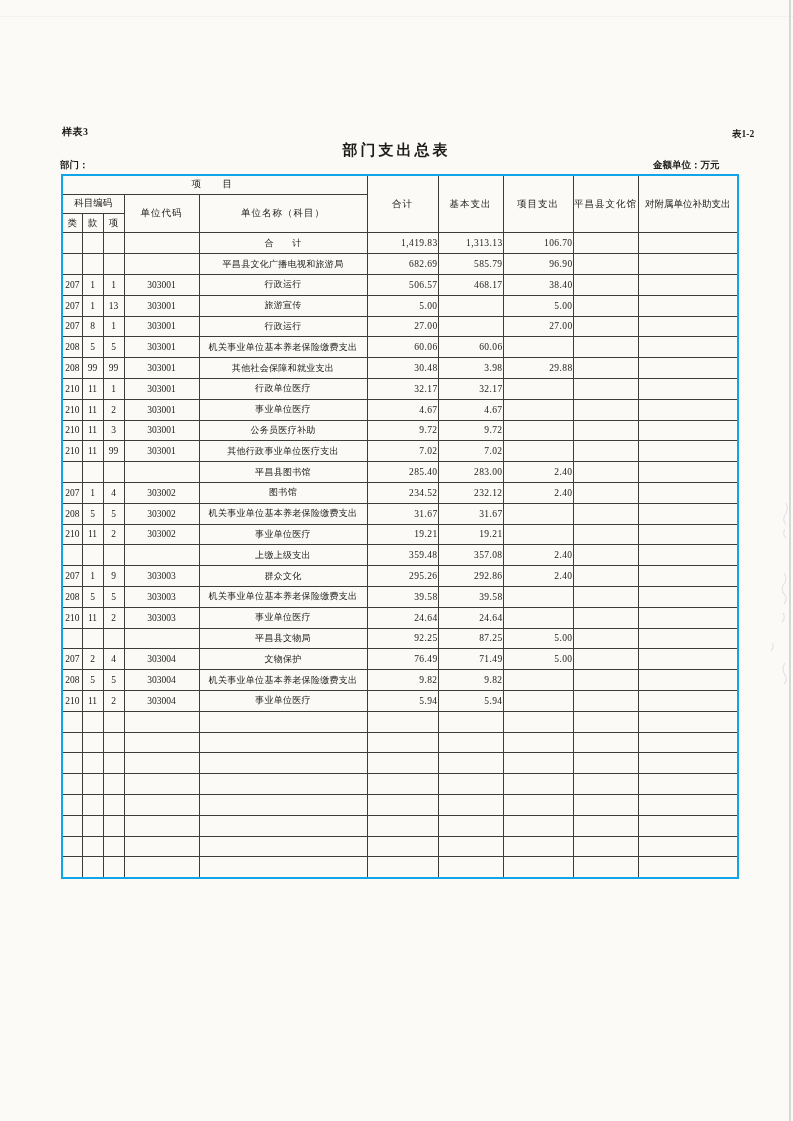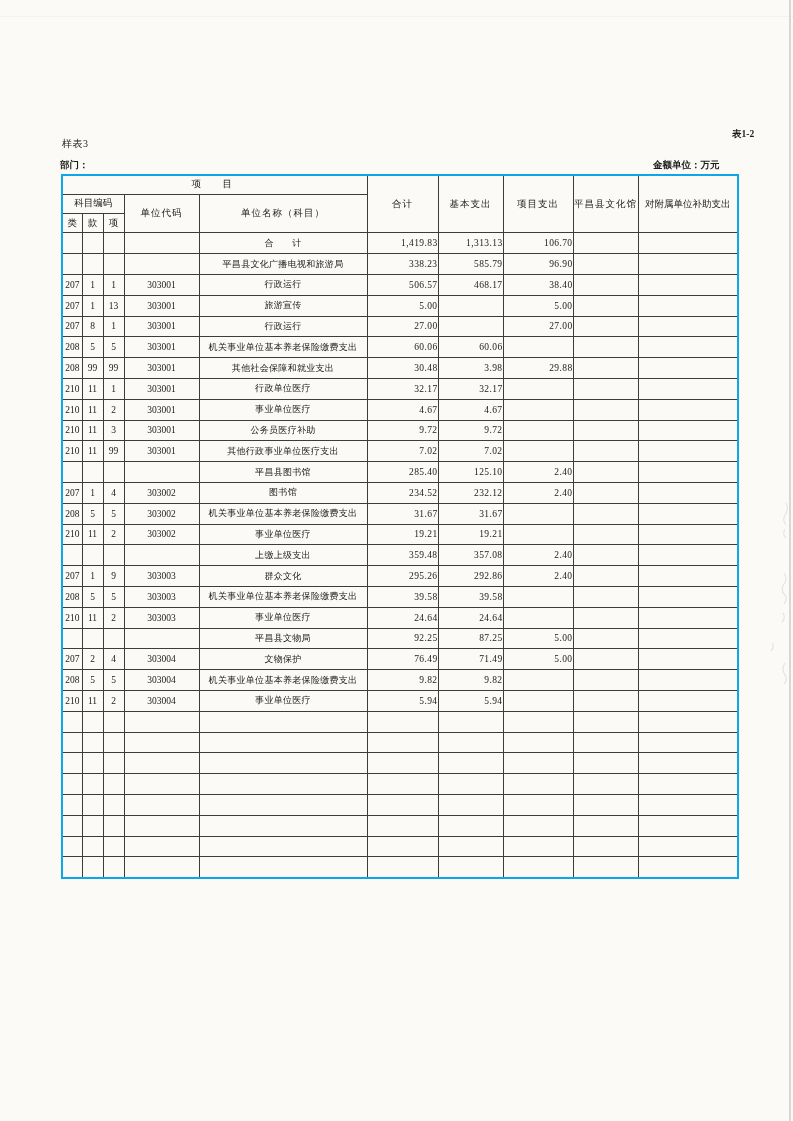--- a/index.html
+++ b/index.html
@@ -18,21 +18,21 @@
     border-top:1px dotted rgba(120,118,110,.18);
     opacity:.6;
   }
   
   .scan-edge{
     position:absolute;top:0;left:789px;width:2px;height:100%;
     background:rgba(125,125,125,.28);
   }
   .sheet-label{
     position:absolute;left:62px;top:125px;
-    font-size:10px;font-weight:normal;letter-spacing:.5px;margin-top:12px;
+    font-size:10px;font-weight:bold;letter-spacing:.5px;
   }
   .table-ref{
     position:absolute;left:732px;top:128px;
     font-size:9.5px;font-weight:bold;
   }
   .doc-title{
     position:absolute;left:0;top:141px;width:793px;
     text-align:center;font-size:15px;font-weight:bold;letter-spacing:3px;
   }
   .meta-dept{
@@ -72,20 +72,21 @@
 </style>
 </head>
 <body>
 
 <div class="page">
 
   <div class="scan-noise"></div>
 
   <div class="sheet-label">样表3</div>
   <div class="table-ref">表1-2</div>
+  <div class="doc-title">部门支出总表</div>
   <div class="meta-dept">部门：</div>
   <div class="meta-unit">金额单位：万元</div>
 
   <table class="main">
     <colgroup>
       <col style="width:20px">
         <col style="width:21px">
         <col style="width:21px">
       <col style="width:75px">
         <col style="width:168px">
@@ -127,21 +128,21 @@
           <td class="c-num">106.70</td>
           <td class="c-num"></td>
           <td class="c-num"></td>
         </tr>
         <tr class="body-row">
           <td class="c-code"></td>
           <td class="c-code"></td>
           <td class="c-code"></td>
           <td class="c-code"></td>
           <td class="c-name">平昌县文化广播电视和旅游局</td>
-          <td class="c-num">338.23</td>
+          <td class="c-num">682.69</td>
           <td class="c-num">585.79</td>
           <td class="c-num">96.90</td>
           <td class="c-num"></td>
           <td class="c-num"></td>
         </tr>
         <tr class="body-row">
           <td class="c-code">207</td>
           <td class="c-code">1</td>
           <td class="c-code">1</td>
           <td class="c-code">303001</td>
@@ -248,21 +249,21 @@
           <td class="c-num"></td>
           <td class="c-num"></td>
         </tr>
         <tr class="body-row">
           <td class="c-code"></td>
           <td class="c-code"></td>
           <td class="c-code"></td>
           <td class="c-code"></td>
           <td class="c-name">平昌县图书馆</td>
           <td class="c-num">285.40</td>
-          <td class="c-num">125.10</td>
+          <td class="c-num">283.00</td>
           <td class="c-num">2.40</td>
           <td class="c-num"></td>
           <td class="c-num"></td>
         </tr>
         <tr class="body-row">
           <td class="c-code">207</td>
           <td class="c-code">1</td>
           <td class="c-code">4</td>
           <td class="c-code">303002</td>
           <td class="c-name">图书馆</td>

